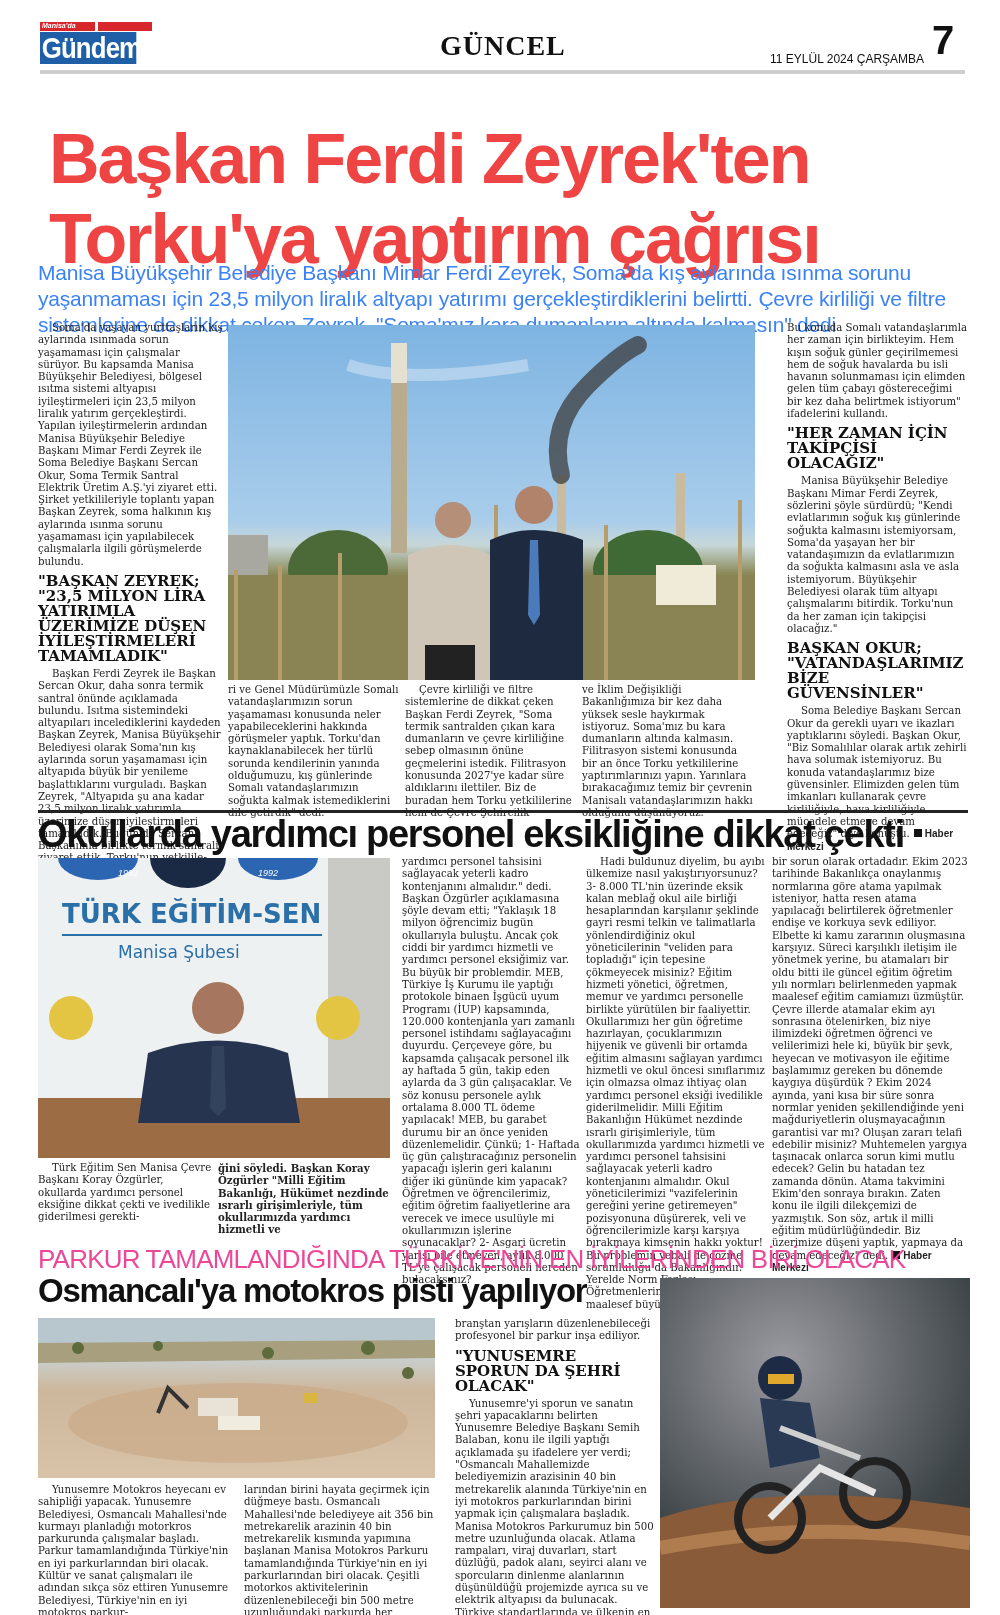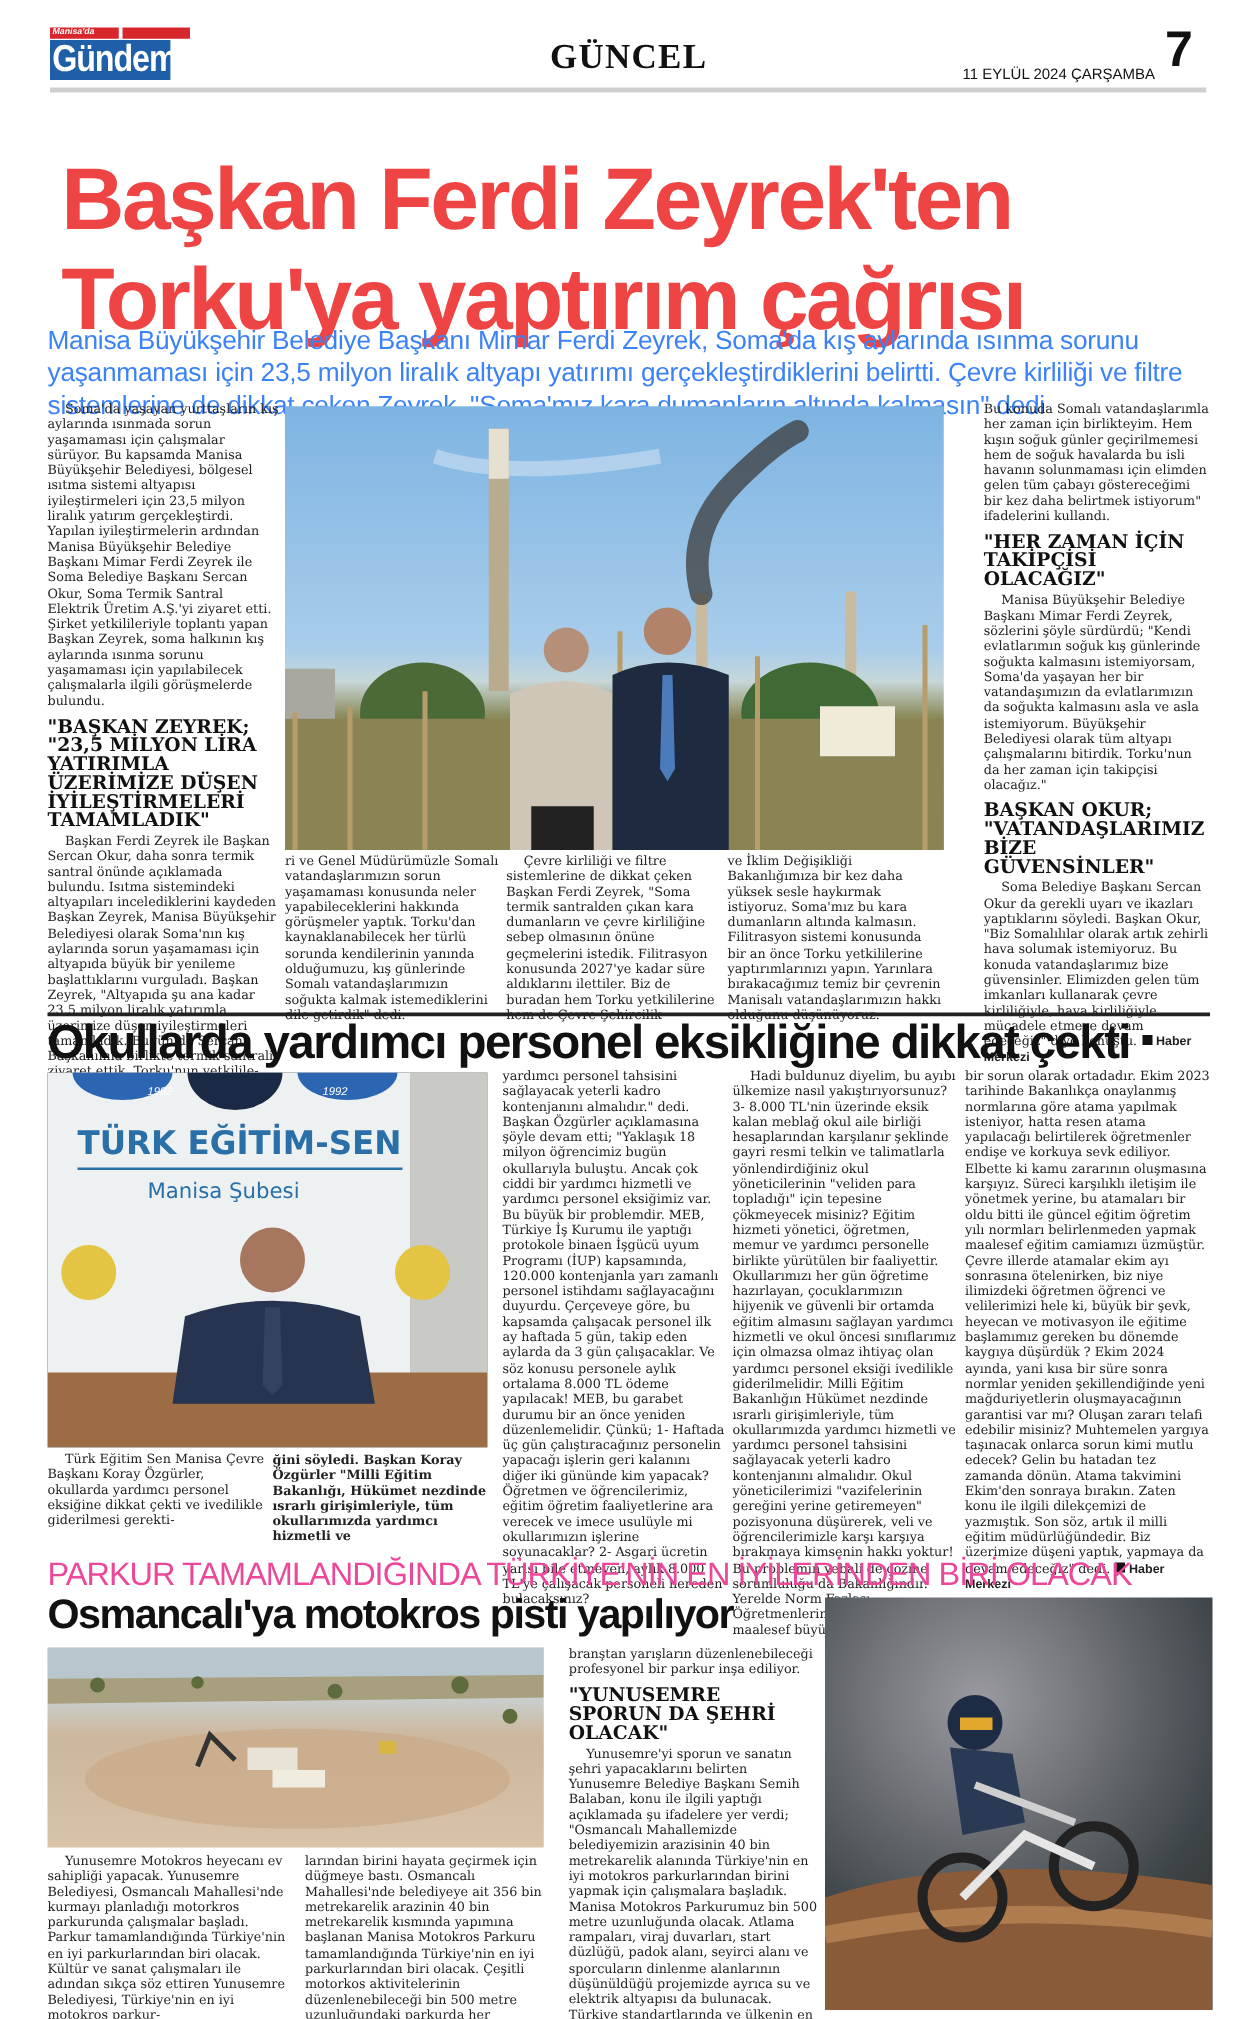--- a/index.html
+++ b/index.html
@@ -20,21 +20,21 @@
   .dek{left:38px;top:228px;width:935px;font:21px "Liberation Sans",sans-serif;line-height:26px;color:#3b82f6;letter-spacing:-0.2px;margin-top:32px;}
   .col{font-size:10.2px;line-height:12.3px;text-align:left;color:#222;}
   .col p{margin:0;text-indent:14px;}
   .sub{font:bold 15px "DejaVu Serif",serif;line-height:15px;margin:6px 0 4px;color:#111;}
   .sig{font:bold 10px "Liberation Sans",sans-serif;}
   .sq{display:inline-block;width:8px;height:8px;background:#111;margin:0 3px 0 4px;}
   
   .photo1{left:228px;top:325px;width:527px;height:355px;overflow:hidden;background:linear-gradient(#7eb4e2 0%,#a9cdeb 55%,#c7d7d8 62%,#8a8a5a 70%,#7c7a4e 100%);}
   .divider{left:38px;top:810px;width:930px;height:3px;background:#222;}
   .h2{left:38px;top:812px;width:935px;font:bold 38px "Liberation Sans",sans-serif;letter-spacing:-1.3px;line-height:44px;}
-  .photo2{left:38px;top:858px;width:352px;height:300px;overflow:hidden;background:#737373;text-align:right;}
+  .photo2{left:38px;top:858px;width:352px;height:300px;overflow:hidden;background:#a3a3a3;text-align:right;}
   .kicker{left:38px;top:1244px;font:26px "Liberation Sans",sans-serif;color:#ec4899;letter-spacing:-0.8px;}
   .h3{left:38px;top:1272px;font:bold 33px "Liberation Sans",sans-serif;letter-spacing:-1.2px;}
   .photo3{left:38px;top:1318px;width:397px;height:160px;overflow:hidden;background:linear-gradient(#b9c7cf 0%,#c9cfce 25%,#cdb79c 45%,#d8c3a8 100%);}
   .photo4{left:660px;top:1278px;width:310px;height:330px;overflow:hidden;background:radial-gradient(circle at 40% 25%,#9a9aa0,#3e4548 65%,#2e2a26);}
 </style>
 </head>
 <body>
 
 <div class="abs logo">
   <div class="logo-top">

